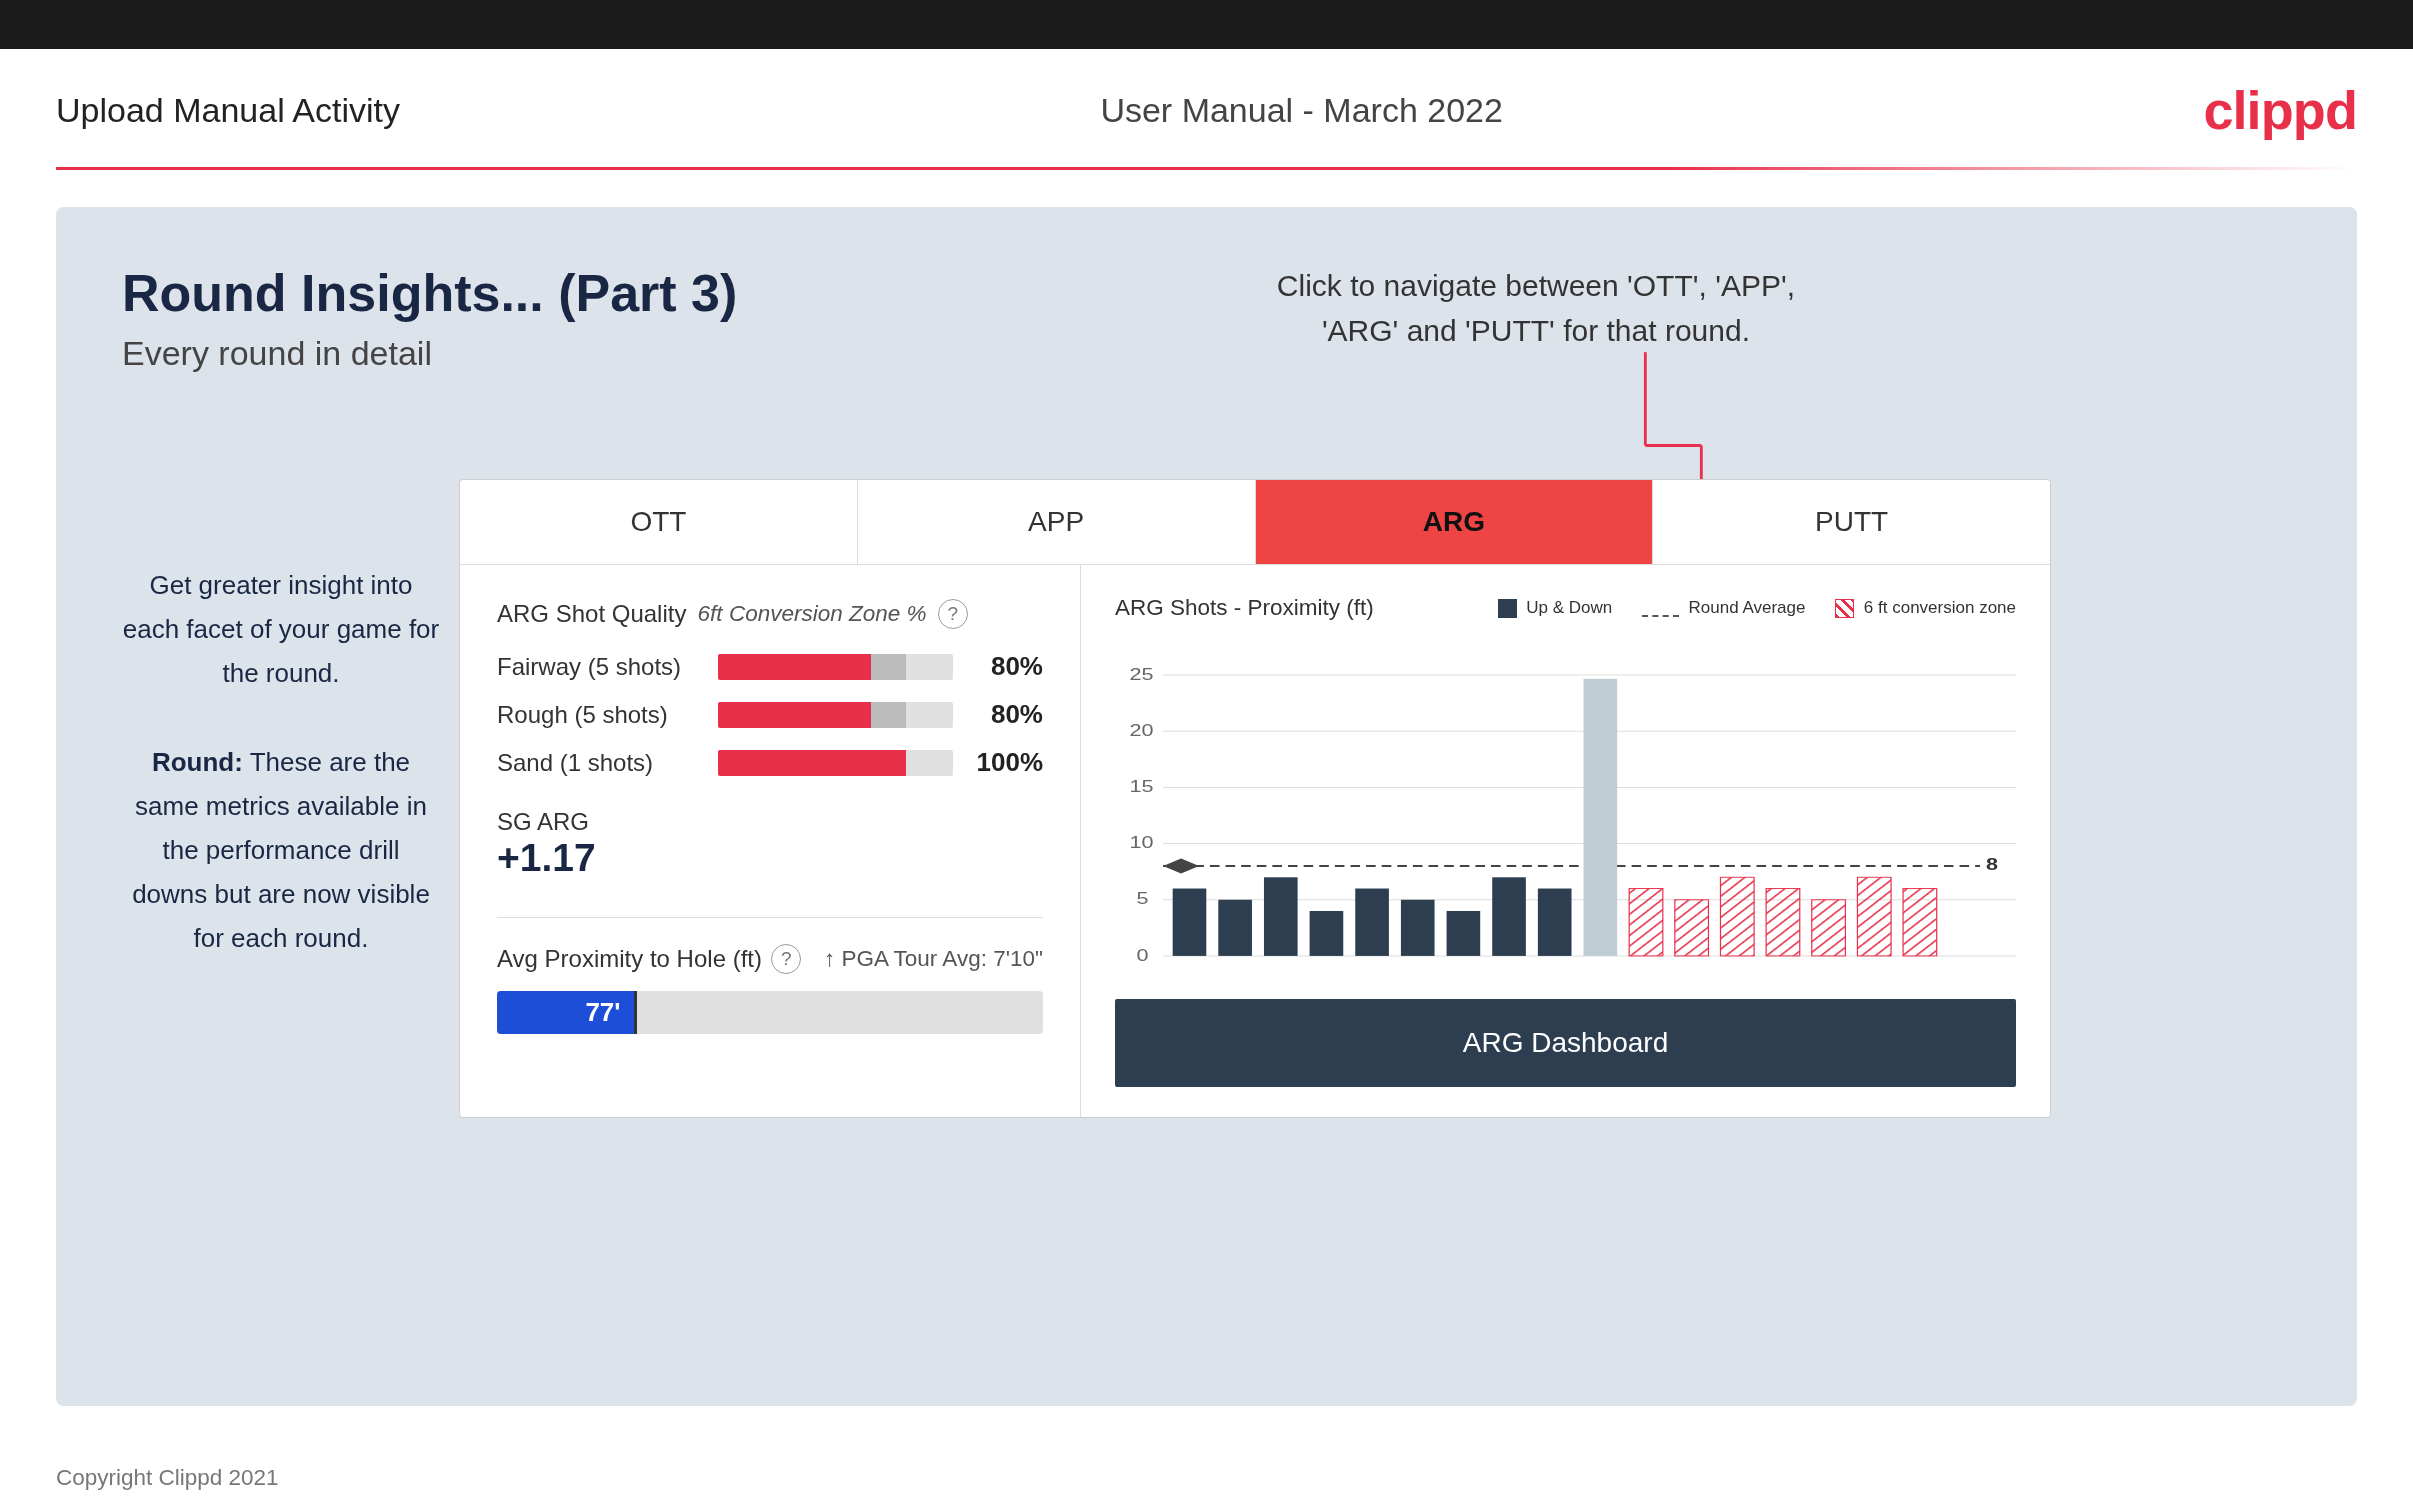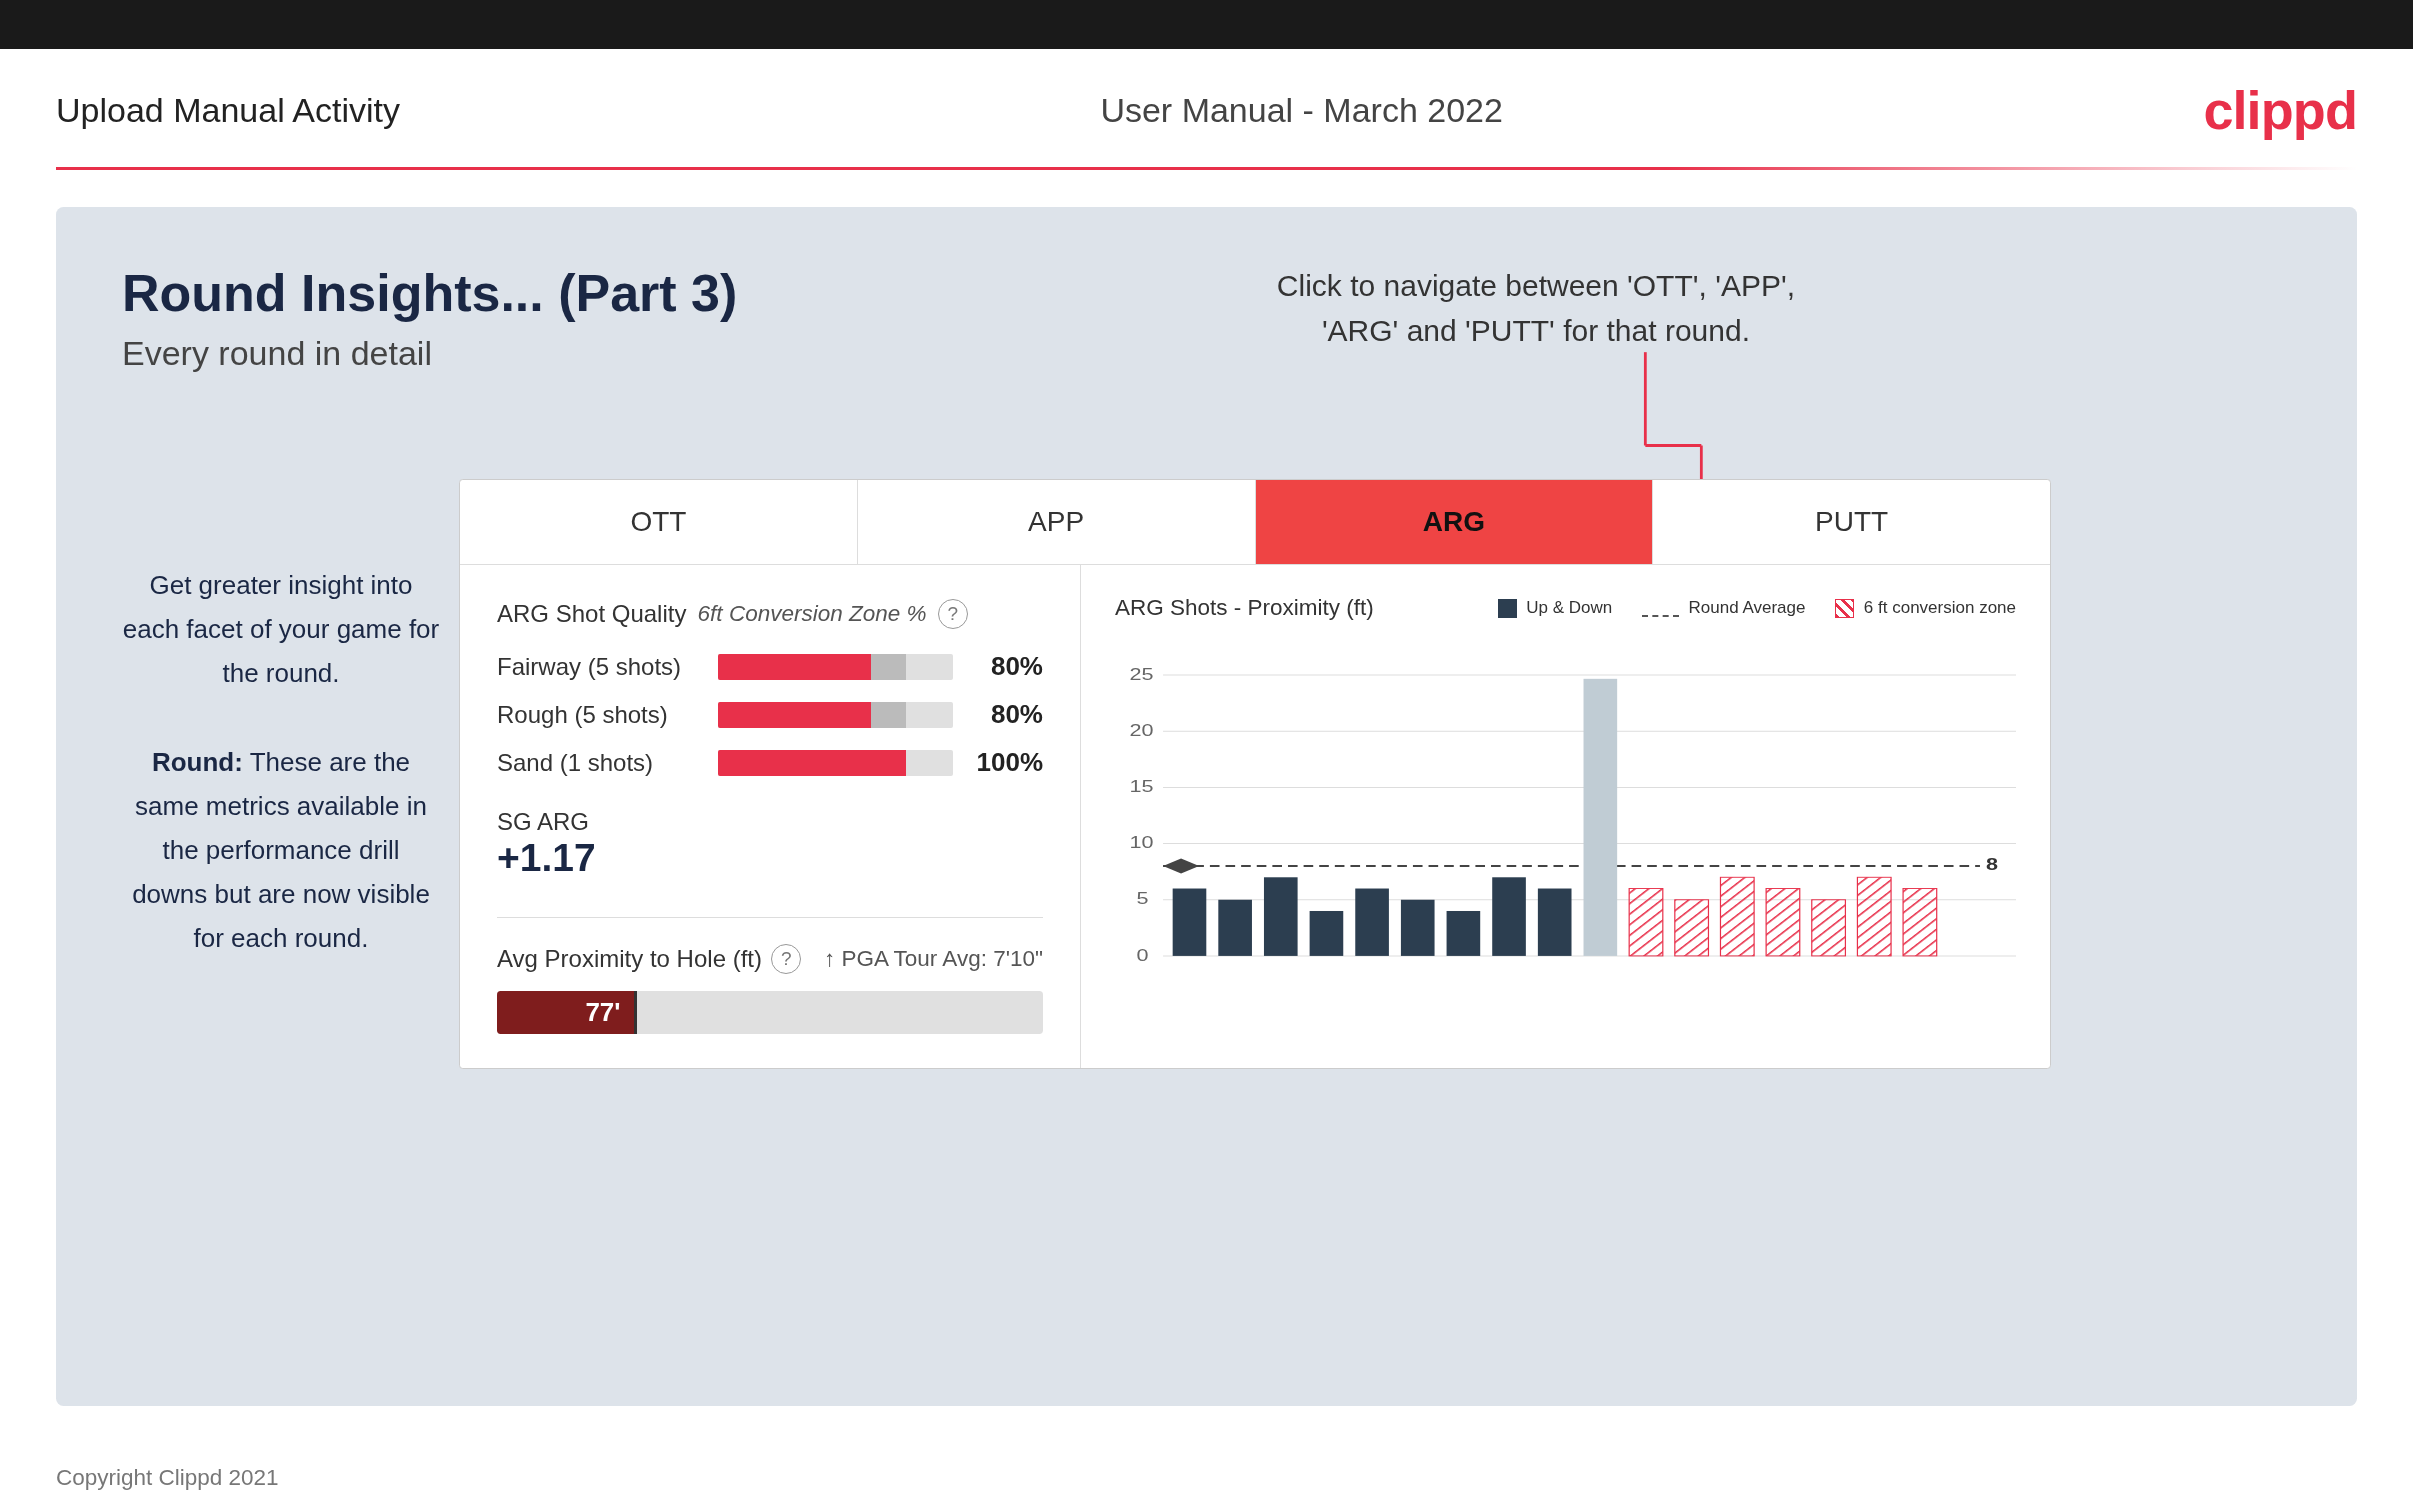--- a/index.html
+++ b/index.html
@@ -277,21 +277,21 @@
     }
     .proximity-bar-container {
       height: 43px;
       background: #e0e0e0;
       border-radius: 3.7px;
       overflow: hidden;
       position: relative;
     }
     .proximity-bar-fill {
       height: 100%;
-      background: #7f1d1d;
+      background: #1d4ed8;
       display: flex;
       align-items: center;
       justify-content: flex-end;
       padding-right: 13px;
     }
     .proximity-bar-value {
       color: #fff;
       font-size: 26px;
       font-weight: 700;
     }
@@ -558,20 +558,21 @@
             <rect x="428" y="258" width="28" height="72" fill="url(#hatch)" stroke="#e8304a" stroke-width="1"></rect>
             <rect x="466" y="270" width="28" height="60" fill="url(#hatch)" stroke="#e8304a" stroke-width="1"></rect>
             <rect x="504" y="246" width="28" height="84" fill="url(#hatch)" stroke="#e8304a" stroke-width="1"></rect>
             <rect x="542" y="258" width="28" height="72" fill="url(#hatch)" stroke="#e8304a" stroke-width="1"></rect>
             <rect x="580" y="270" width="28" height="60" fill="url(#hatch)" stroke="#e8304a" stroke-width="1"></rect>
             <rect x="618" y="246" width="28" height="84" fill="url(#hatch)" stroke="#e8304a" stroke-width="1"></rect>
             <rect x="656" y="258" width="28" height="72" fill="url(#hatch)" stroke="#e8304a" stroke-width="1"></rect>
           </svg>
         </div>
 
+        <div class="arg-dashboard-btn">ARG Dashboard</div>
       </div>
 
     </div>
   </div>
 
 </div>
 
 <div class="footer">
   <span>Copyright Clippd 2021</span>
 </div>

